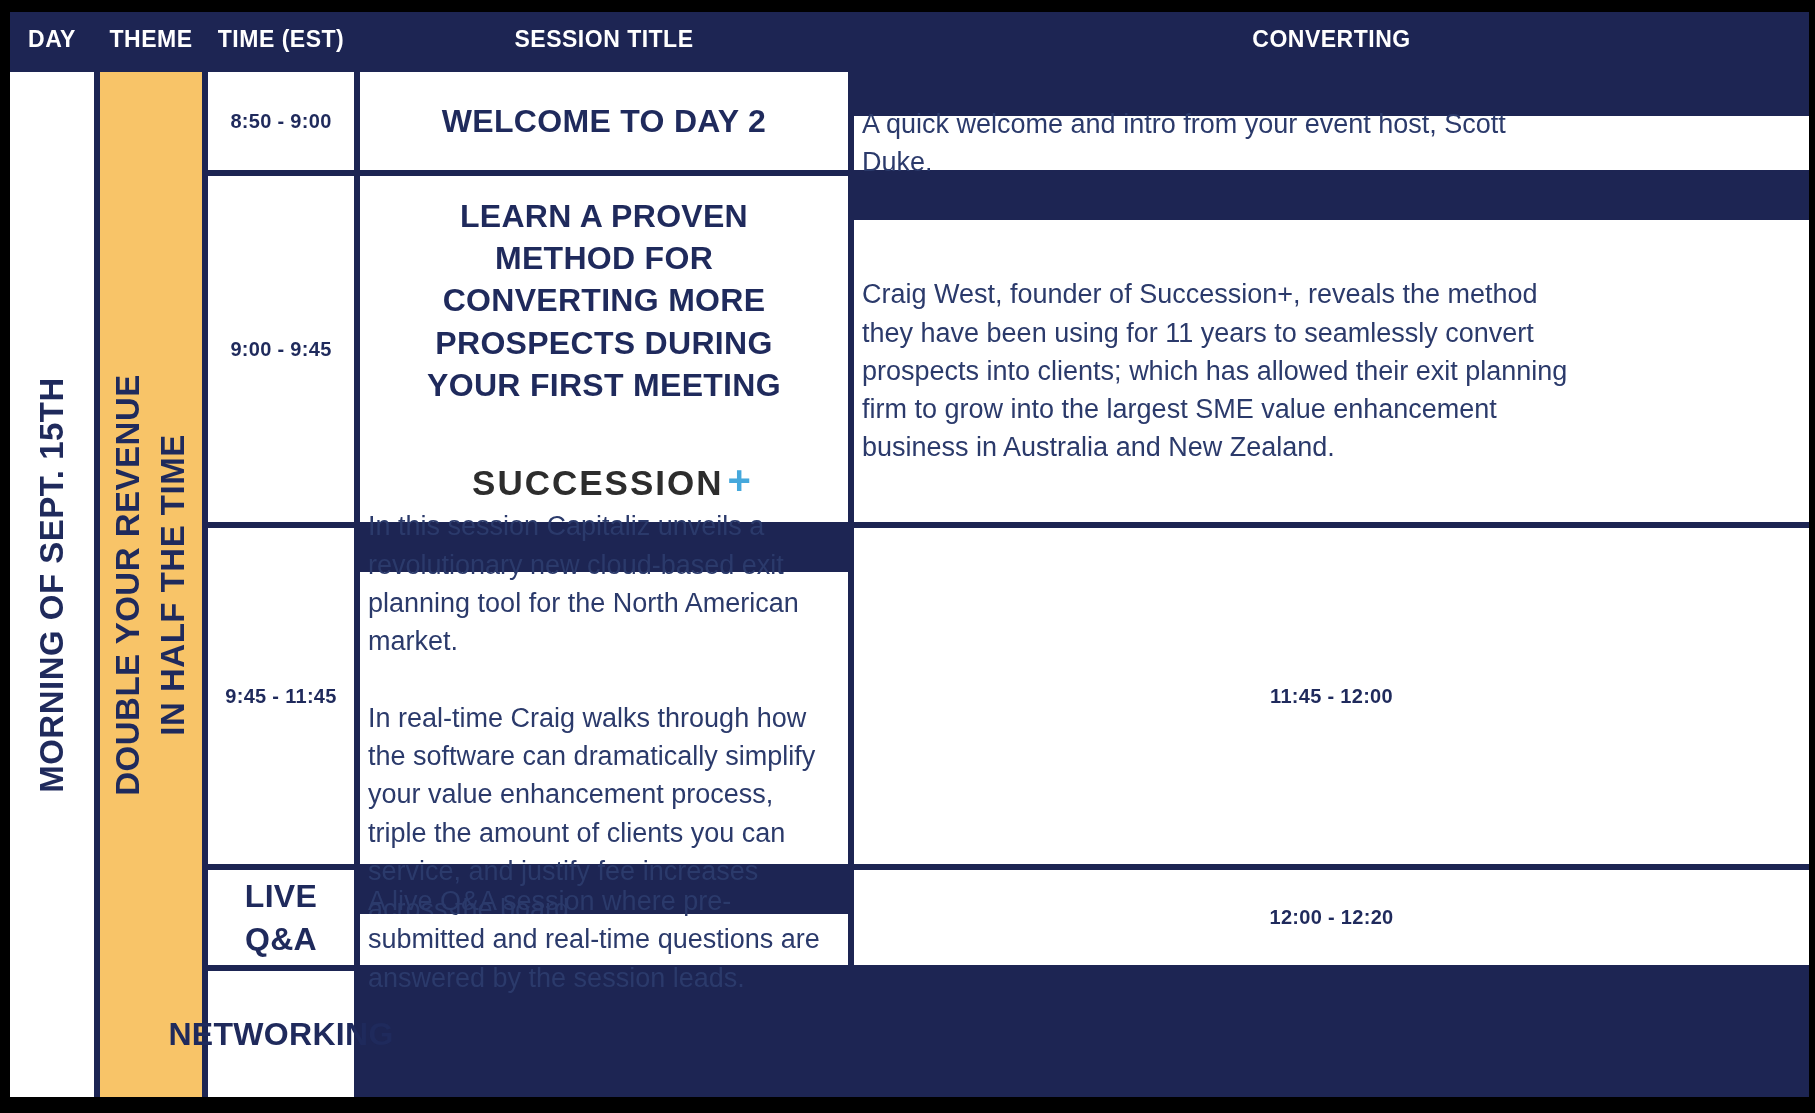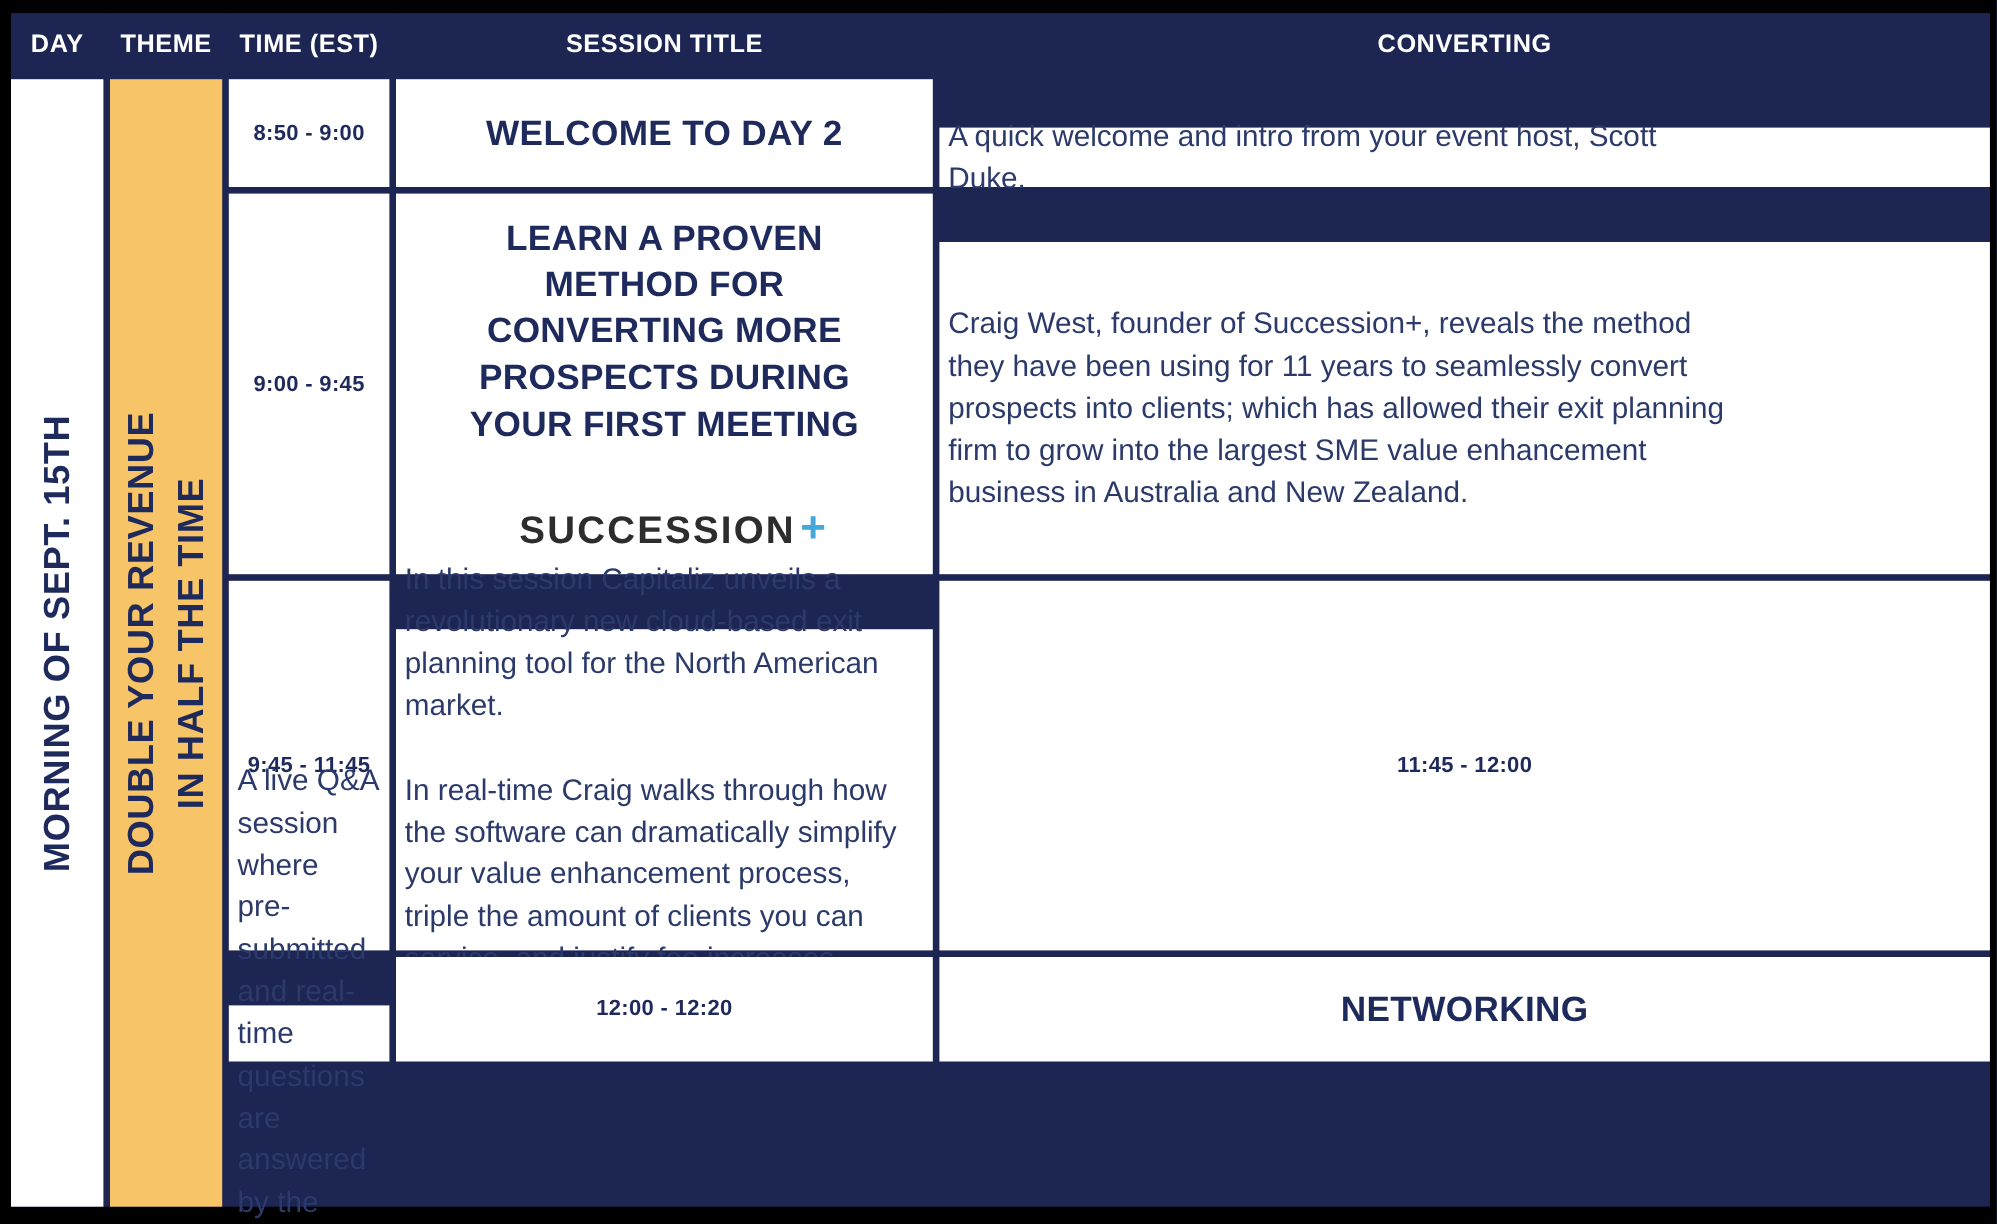--- a/index.html
+++ b/index.html
@@ -118,20 +118,23 @@
     <p>Craig West, founder of Succession+, reveals the method they have been using for 11 years to seamlessly convert prospects into clients; which has allowed their exit planning firm to grow into the largest SME value enhancement business in Australia and New Zealand.</p>
   </div>
 
   <div class="cell time-cell">9:45 - 11:45</div>
   <div class="cell desc-cell">
     <p class="desc-gap">In this session Capitaliz unveils a revolutionary new cloud-based exit planning tool for the North American market.</p>
     <p>In real-time Craig walks through how the software can dramatically simplify your value enhancement process, triple the amount of clients you can service, and justify fee increases across the board.</p>
   </div>
 
   <div class="cell time-cell">11:45 - 12:00</div>
+  <div class="cell session-cell">
+    <div class="session-title">LIVE Q&amp;A</div>
+  </div>
   <div class="cell desc-cell">
     <p>A live Q&amp;A session where pre-submitted and real-time questions are answered by the session leads.</p>
   </div>
 
   <div class="cell time-cell">12:00 - 12:20</div>
   <div class="cell session-cell">
     <div class="session-title">NETWORKING</div>
   </div>
 
 </div>

